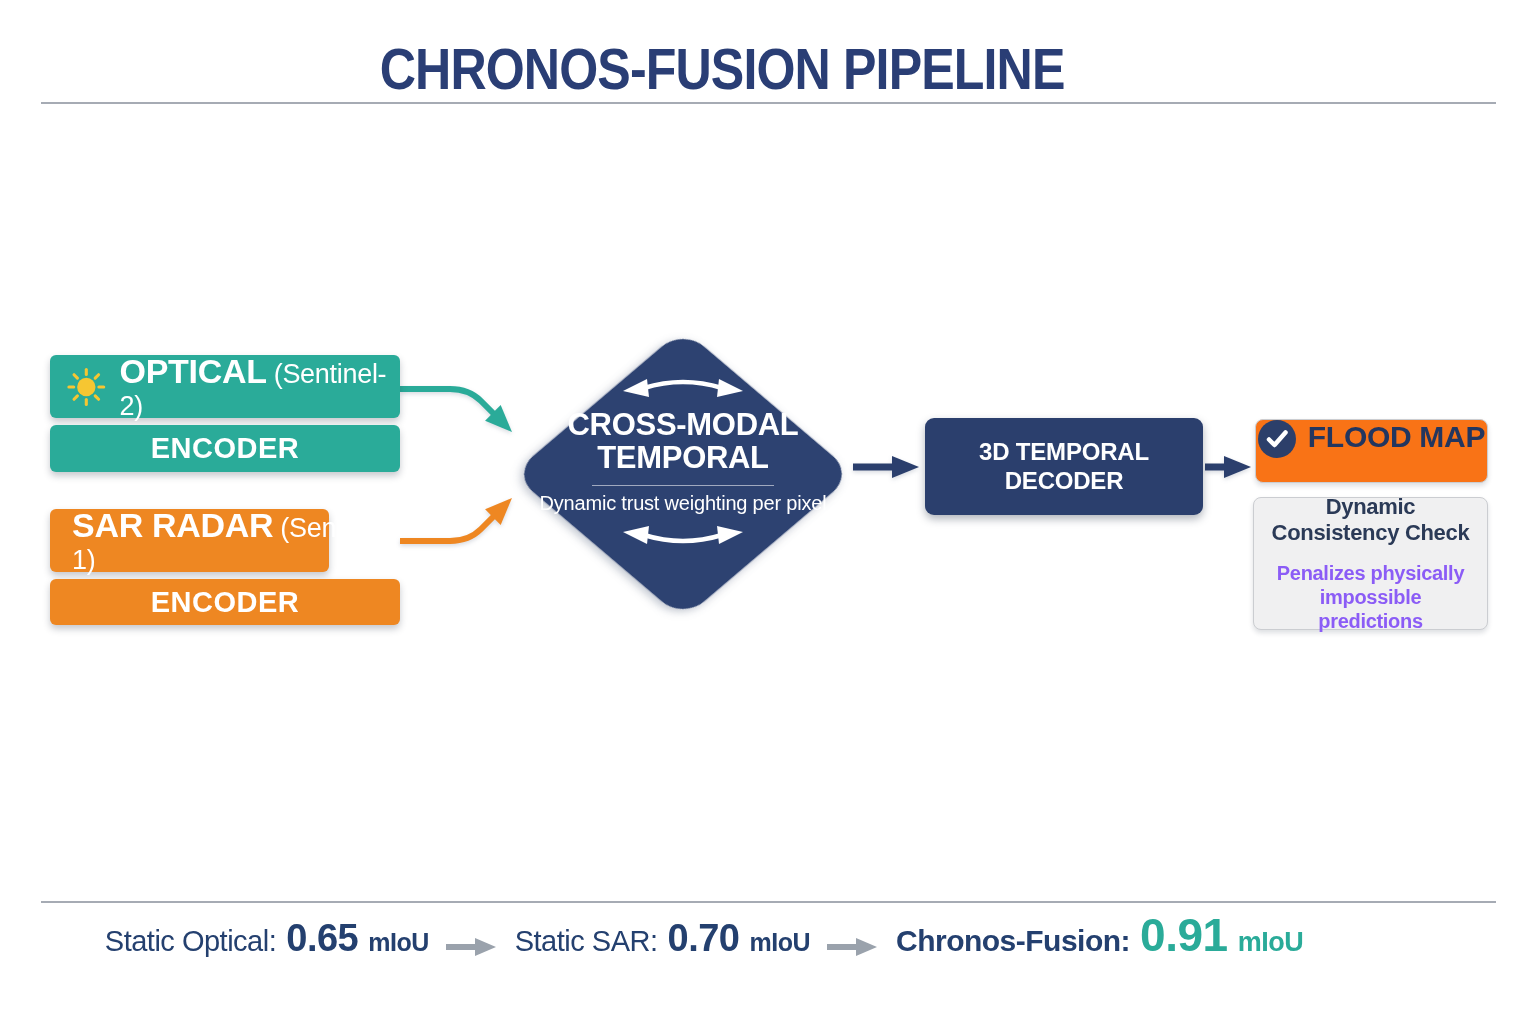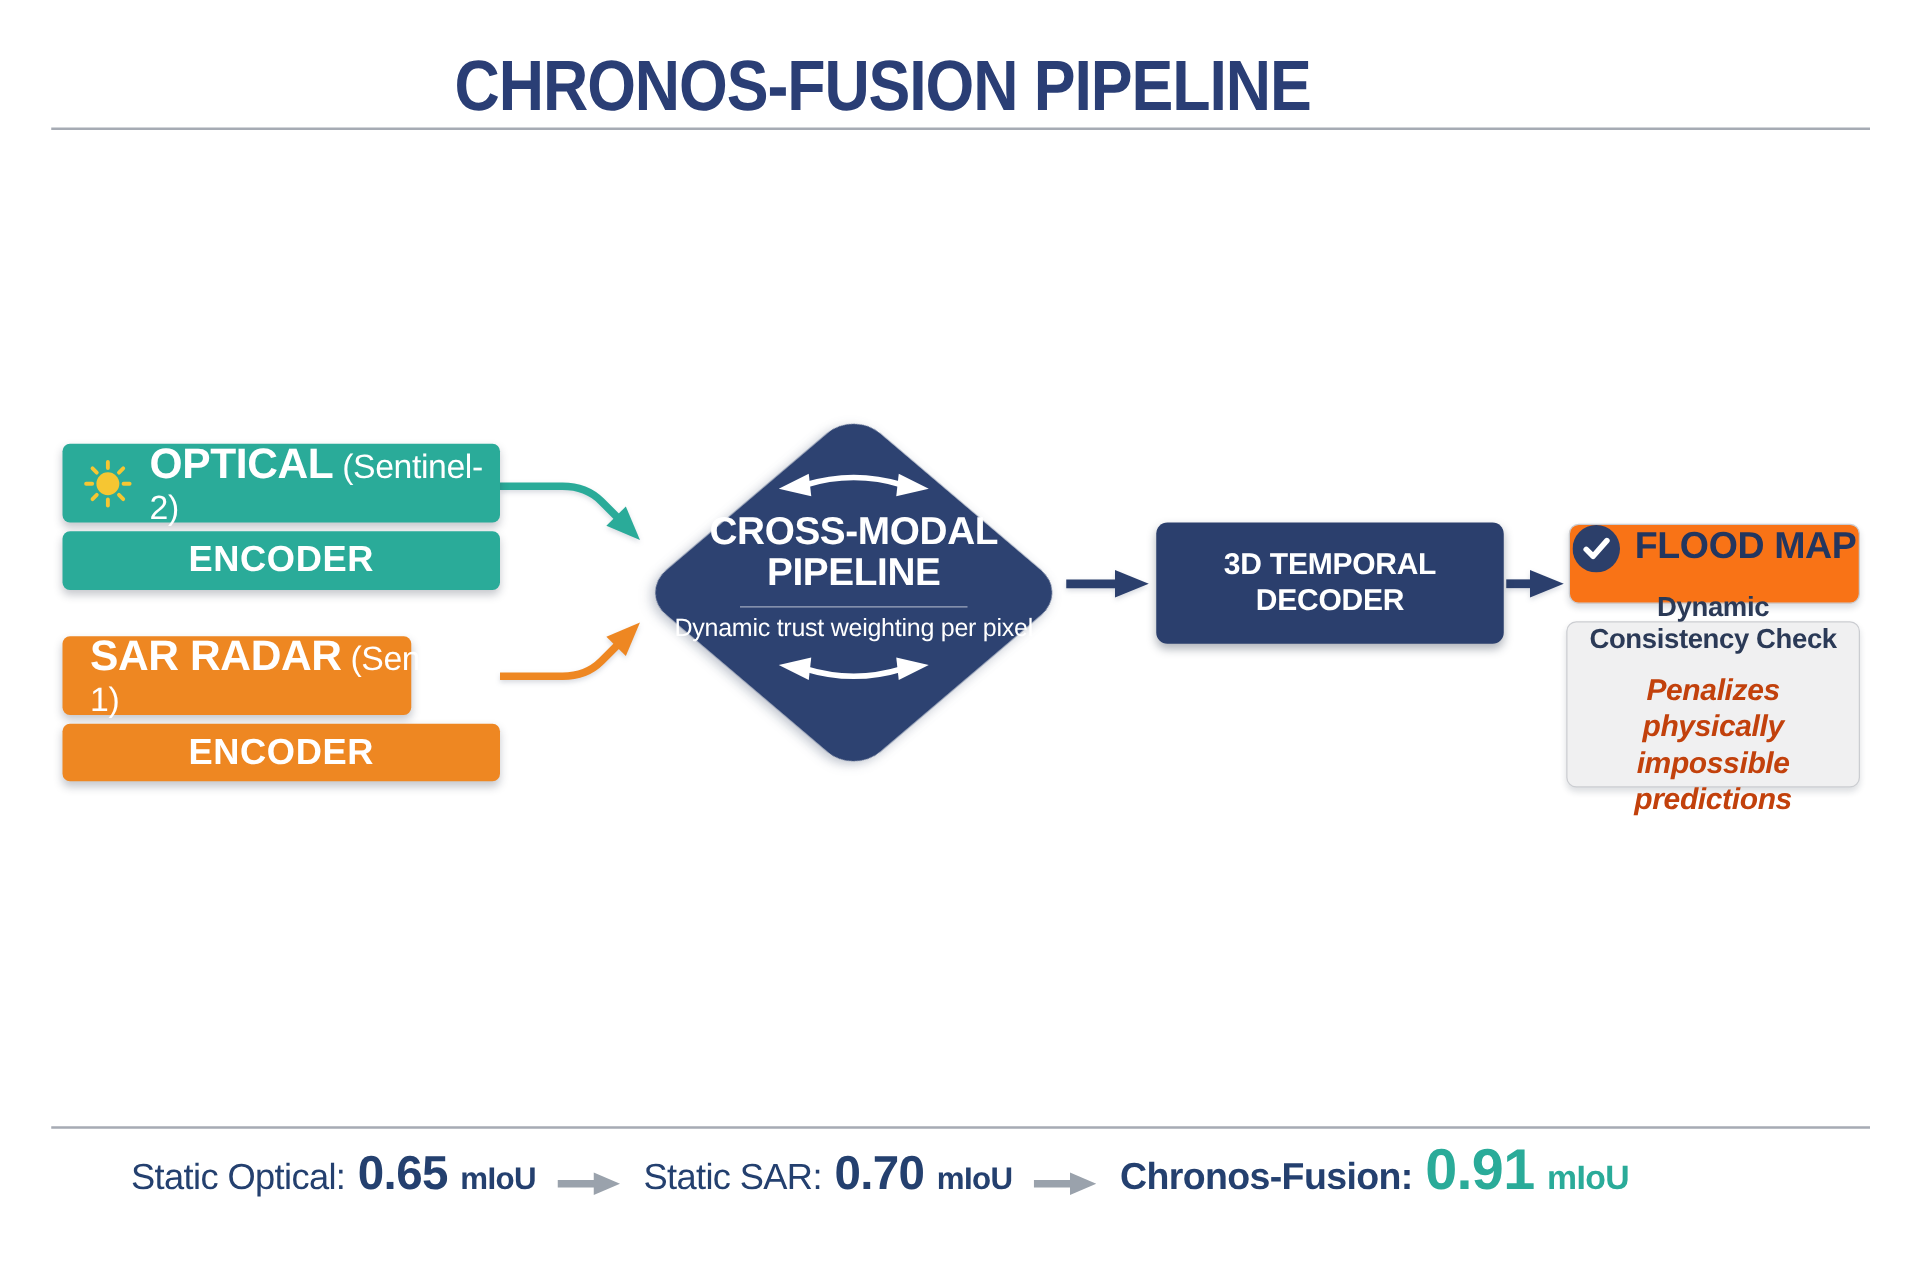--- a/index.html
+++ b/index.html
@@ -1,20 +1,20 @@
 <!DOCTYPE html>
 <html><head>
 <meta charset="utf-8">
 <style>
   html,body{margin:0;padding:0;background:#ffffff;}
   body{font-family:"Liberation Sans",sans-serif;-webkit-font-smoothing:antialiased;}
   .canvas{position:relative;width:1536px;height:1024px;background:#ffffff;overflow:hidden;}
 
   
-  .title-wrap{position:absolute;top:36px;left:0;width:1412px;text-align:center;}
+  .title-wrap{position:absolute;top:36px;left:16px;width:1412px;text-align:center;}
   .title{display:inline-block;font-size:57px;font-weight:700;color:#2a3e75;letter-spacing:-1px;transform:scaleX(.88);white-space:nowrap;}
   .hrule{position:absolute;height:2px;background:#a6abb4;}
   .rule-top{top:102px;left:41px;width:1455px;}
   .rule-bottom{top:901px;left:41px;width:1455px;}
 
   
   .connectors{position:absolute;left:0;top:0;width:1536px;height:1024px;}
   .shape-shadow{filter:drop-shadow(0 4px 5px rgba(40,55,90,.30));}
   .conn{filter:drop-shadow(0 2px 2px rgba(40,55,90,.18));}
 
@@ -41,21 +41,21 @@
 
   
   .decoder{position:absolute;left:925px;top:418px;width:278px;height:97px;background:#2b3f6d;border-radius:9px;display:flex;flex-direction:column;align-items:center;justify-content:center;color:#fff;font-size:24px;font-weight:700;line-height:1.18;box-shadow:0 4px 8px rgba(30,40,60,.35);letter-spacing:-.2px;text-align:center;}
 
   
   .flood{position:absolute;left:1255px;top:419px;width:233px;height:64px;background:#f97316;border:1px solid #cbcdd1;border-radius:8px;display:flex;justify-content:center;gap:12px;box-shadow:0 3px 5px rgba(30,40,60,.15);box-sizing:border-box;}
   .flood-label{font-size:30px;font-weight:700;color:#23365f;letter-spacing:-.3px;white-space:nowrap;}
   .consistency{position:absolute;left:1253px;top:497px;width:235px;height:133px;background:#f0f0f1;border:1px solid #cbcdd1;border-radius:8px;display:flex;flex-direction:column;align-items:center;justify-content:center;box-shadow:0 3px 5px rgba(30,40,60,.15);box-sizing:border-box;padding:4px 6px;}
   .consistency-title{font-size:22px;font-weight:700;color:#2b3a57;text-align:center;line-height:1.15;letter-spacing:-.3px;width:200px;}
   .consistency-divider{width:204px;height:1px;background:#8d93a0;margin:9px 0 7px;}
-  .consistency-desc{font-size:24px;font-style:italic;font-weight:600;color:#c2410c;text-align:center;line-height:1.2;letter-spacing:-.3px;width:190px;}
+  .consistency-desc{font-size:20px;font-weight:600;color:#8b5cf6;text-align:center;line-height:1.2;letter-spacing:-.3px;width:190px;}
 
   
   .metrics{position:absolute;top:908px;left:0;width:1326px;height:70px;display:flex;justify-content:center;align-items:baseline;gap:17px;padding-left:41px;}
   .metric{display:flex;align-items:baseline;gap:10px;white-space:nowrap;}
   .m-label{font-size:29px;font-weight:400;color:#24406f;letter-spacing:-.5px;}
   .m-label.strong{font-size:30px;font-weight:700;}
   .m-value{font-size:38px;font-weight:700;color:#24406f;letter-spacing:-.5px;}
   .m-unit{font-size:25px;font-weight:700;color:#24406f;letter-spacing:-.5px;}
   .m-value.hl,.m-unit.hl{color:#2aab99;}
   .m-value.hl{font-size:46px;}
@@ -139,21 +139,21 @@
   </div>
 
   <div class="diamond-content">
     <svg class="curve-arrow" width="126" height="27" viewBox="0 0 126 27">
       <path d="M24,16 Q63,4 102,16" fill="none" stroke="#ffffff" stroke-width="4.5"></path>
       <path d="M27,7 L3,19 L29,25 z" fill="#ffffff"></path>
       <path d="M99,7 L123,19 L97,25 z" fill="#ffffff"></path>
     </svg>
     <div class="fusion-title">
       <span>CROSS-MODAL</span>
-      <span>PIPELINE</span>
+      <span>TEMPORAL</span>
     </div>
     <div class="fusion-divider"></div>
     <div class="fusion-sub">Dynamic trust weighting per pixel</div>
     <svg class="curve-arrow curve-bottom" width="126" height="27" viewBox="0 0 126 27">
       <path d="M24,11 Q63,23 102,11" fill="none" stroke="#ffffff" stroke-width="4.5"></path>
       <path d="M27,20 L3,8 L29,2 z" fill="#ffffff"></path>
       <path d="M99,20 L123,8 L97,2 z" fill="#ffffff"></path>
     </svg>
   </div>
 

